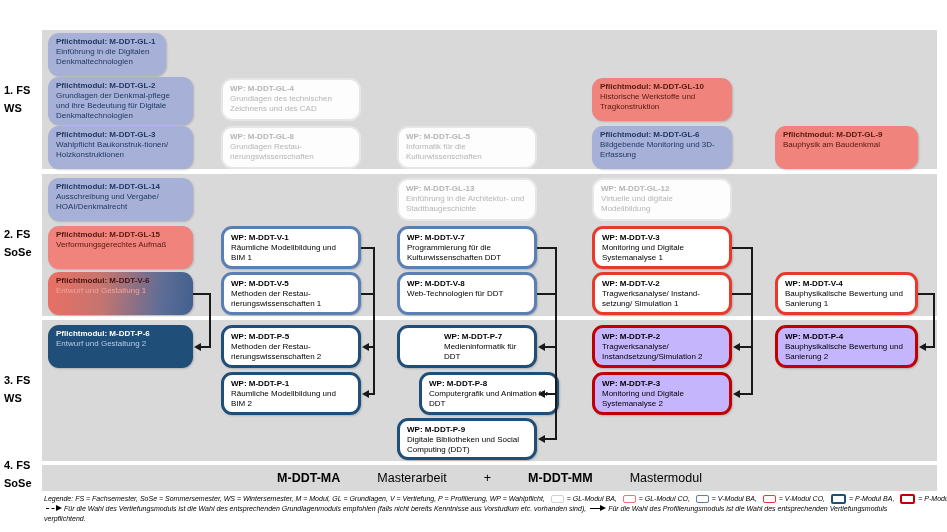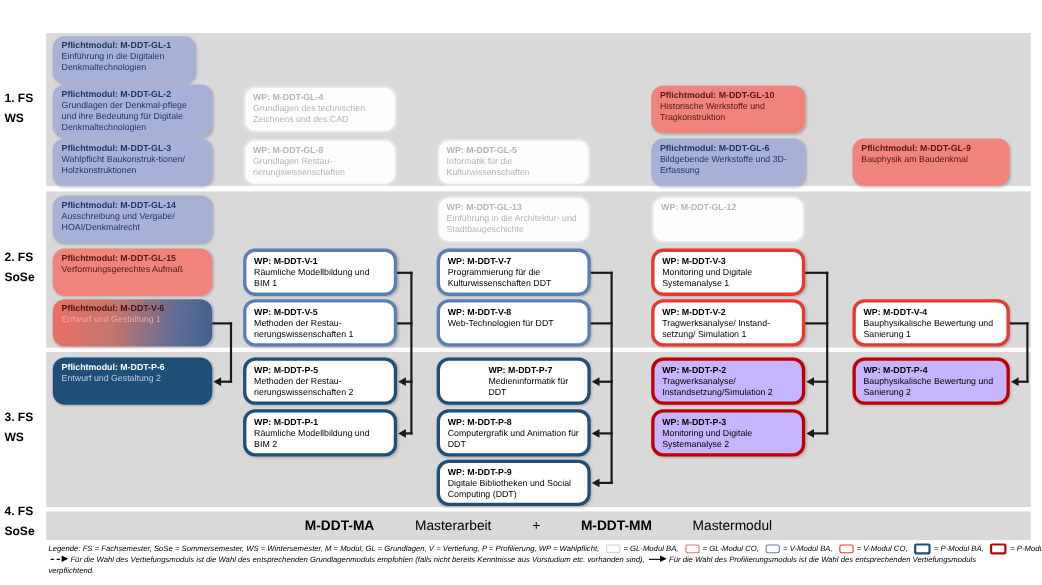--- a/index.html
+++ b/index.html
@@ -62,21 +62,21 @@
   <div class="sem-label sem3">
     <div>3. FS</div>
     <div>WS</div>
   </div>
   <div class="sem-label sem4">
     <div>4. FS</div>
     <div>SoSe</div>
   </div>
 
   <div id="modules-layer">
-      <div class="module gl-fill-blue" style="left: 48px; top: 33px; width: 130px; height: 43px;">
+      <div class="module gl-fill-blue" style="left: 48px; top: 33px; width: 118px; height: 43px;">
         <div class="m-title">Pflichtmodul: M-DDT-GL-1</div>
         <div class="m-body">Einführung in die Digitalen Denkmaltechnologien</div>
       </div>
       <div class="module gl-fill-blue" style="left: 48px; top: 77px; width: 145px; height: 48px;">
         <div class="m-title">Pflichtmodul: M-DDT-GL-2</div>
         <div class="m-body">Grundlagen der Denkmal-pflege und ihre Bedeutung für Digitale Denkmaltechnologien</div>
       </div>
       <div class="module gl-fill-blue" style="left: 48px; top: 126px; width: 145px; height: 43px;">
         <div class="m-title">Pflichtmodul: M-DDT-GL-3</div>
         <div class="m-body">Wahlpflicht Baukonstruk-tionen/ Holzkonstruktionen</div>
@@ -92,36 +92,37 @@
       <div class="module gl-ba" style="left: 397px; top: 126px; width: 140px; height: 43px;">
         <div class="m-title">WP: M-DDT-GL-5</div>
         <div class="m-body">Informatik für die Kulturwissenschaften</div>
       </div>
       <div class="module gl-fill-red" style="left: 592px; top: 78px; width: 140px; height: 43px;">
         <div class="m-title">Pflichtmodul: M-DDT-GL-10</div>
         <div class="m-body">Historische Werkstoffe und Tragkonstruktion</div>
       </div>
       <div class="module gl-fill-blue" style="left: 592px; top: 126px; width: 140px; height: 43px;">
         <div class="m-title">Pflichtmodul: M-DDT-GL-6</div>
-        <div class="m-body">Bildgebende Werkstoffe und 3D-Erfassung</div>
+        <div class="m-body">Bildgebende Monitoring und 3D-Erfassung</div>
       </div>
       <div class="module gl-fill-red" style="left: 775px; top: 126px; width: 143px; height: 43px;">
         <div class="m-title">Pflichtmodul: M-DDT-GL-9</div>
         <div class="m-body">Bauphysik am Baudenkmal</div>
       </div>
       <div class="module gl-fill-blue" style="left: 48px; top: 178px; width: 145px; height: 43px;">
         <div class="m-title">Pflichtmodul: M-DDT-GL-14</div>
         <div class="m-body">Ausschreibung und Vergabe/ HOAI/Denkmalrecht</div>
       </div>
       <div class="module gl-ba" style="left: 397px; top: 178px; width: 140px; height: 43px;">
         <div class="m-title">WP: M-DDT-GL-13</div>
         <div class="m-body">Einführung in die Architektur- und Stadtbaugeschichte</div>
       </div>
       <div class="module gl-ba" style="left: 592px; top: 178px; width: 140px; height: 43px;">
         <div class="m-title">WP: M-DDT-GL-12</div>
+        <div class="m-body">Virtuelle und digitale Modellbildung</div>
       </div>
       <div class="module gl-fill-red" style="left: 48px; top: 226px; width: 145px; height: 43px;">
         <div class="m-title">Pflichtmodul: M-DDT-GL-15</div>
         <div class="m-body">Verformungsgerechtes Aufmaß</div>
       </div>
       <div class="module v-ba" style="left: 221px; top: 226px; width: 140px; height: 43px;">
         <div class="m-title">WP: M-DDT-V-1</div>
         <div class="m-body">Räumliche Modellbildung und BIM 1</div>
       </div>
       <div class="module v-ba" style="left: 397px; top: 226px; width: 140px; height: 43px;">
@@ -169,21 +170,21 @@
         <div class="m-body">Tragwerksanalyse/ Instandsetzung/Simulation 2</div>
       </div>
       <div class="module p-co" style="left: 775px; top: 325px; width: 143px; height: 43px;">
         <div class="m-title">WP: M-DDT-P-4</div>
         <div class="m-body">Bauphysikalische Bewertung und Sanierung 2</div>
       </div>
       <div class="module p-ba" style="left: 221px; top: 372px; width: 140px; height: 43px;">
         <div class="m-title">WP: M-DDT-P-1</div>
         <div class="m-body">Räumliche Modellbildung und BIM 2</div>
       </div>
-      <div class="module p-ba" style="left: 397px; top: 372px; width: 140px; height: 43px;">
+      <div class="module p-ba" style="left: 419px; top: 372px; width: 140px; height: 43px;">
         <div class="m-title">WP: M-DDT-P-8</div>
         <div class="m-body">Computergrafik und Animation für DDT</div>
       </div>
       <div class="module p-co" style="left: 592px; top: 372px; width: 140px; height: 43px;">
         <div class="m-title">WP: M-DDT-P-3</div>
         <div class="m-body">Monitoring und Digitale Systemanalyse 2</div>
       </div>
       <div class="module p-ba" style="left: 397px; top: 418px; width: 140px; height: 42px;">
         <div class="m-title">WP: M-DDT-P-9</div>
         <div class="m-body">Digitale Bibliotheken und Social Computing (DDT)</div>

